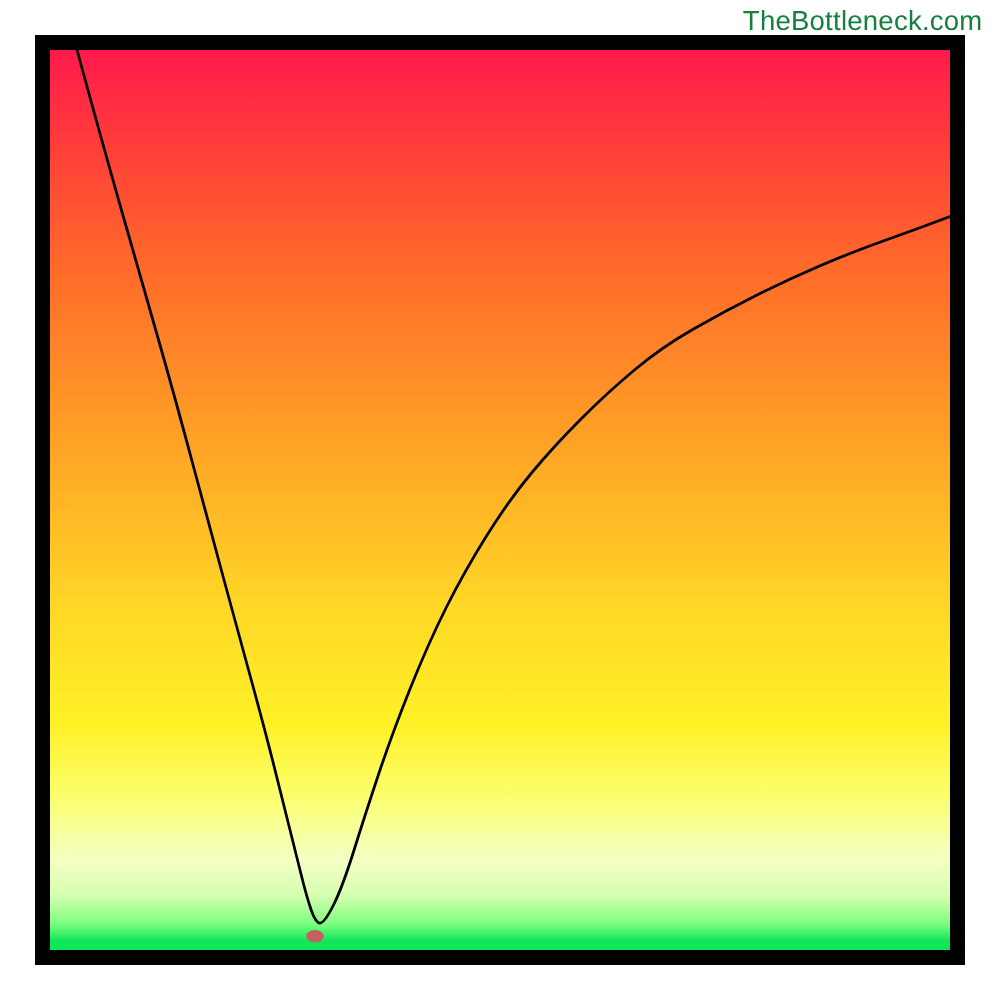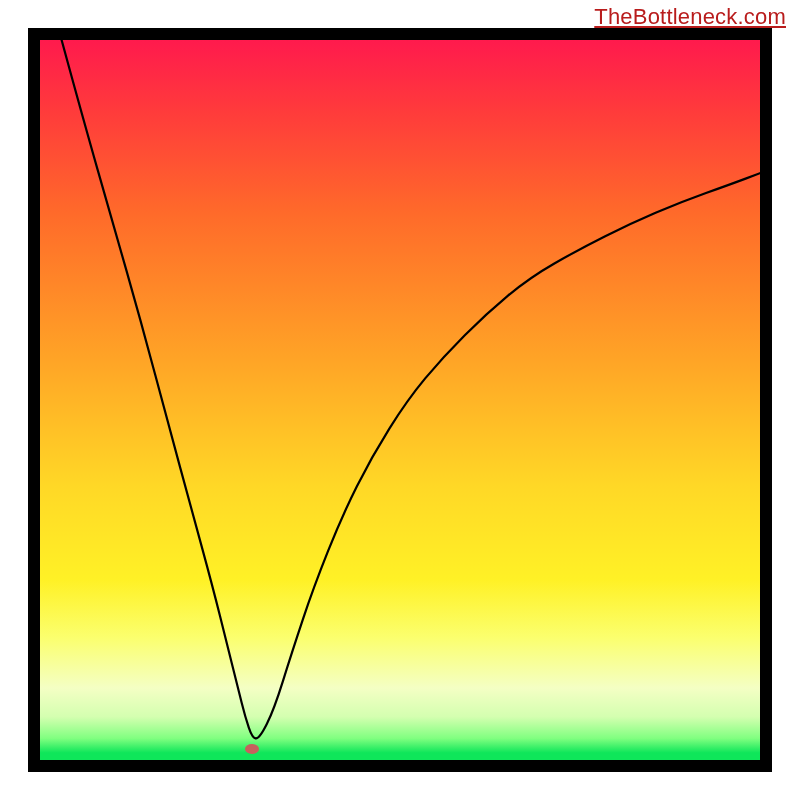--- a/index.html
+++ b/index.html
@@ -8,26 +8,25 @@
     width: 800px;
     height: 800px;
     overflow: hidden;
     background: #ffffff;
     font-family: Arial, Helvetica, sans-serif;
   }
   .watermark {
     position: absolute;
     top: 4px;
     right: 14px;
-    color: #b91c1c;
+    color: #15803d;
     font-size: 22px;
     font-family: Arial, Helvetica, sans-serif;
     letter-spacing: 0.2px;
     z-index: 10;
-    text-decoration: underline;
   }
   .frame {
     position: absolute;
     top: 28px;
     left: 28px;
     width: 744px;
     height: 744px;
     background: black;
   }
   .plot {

